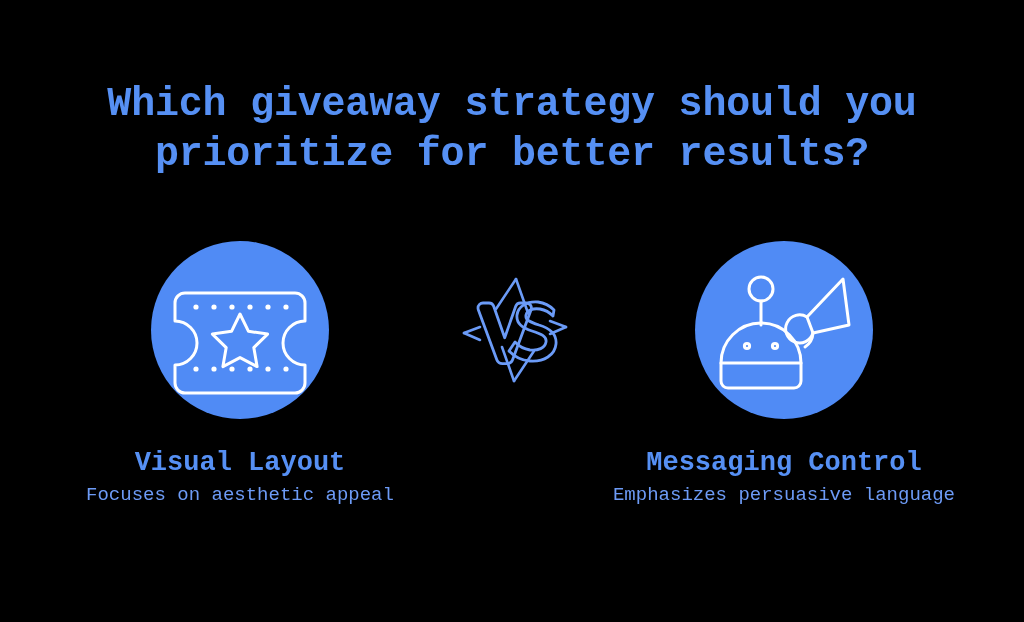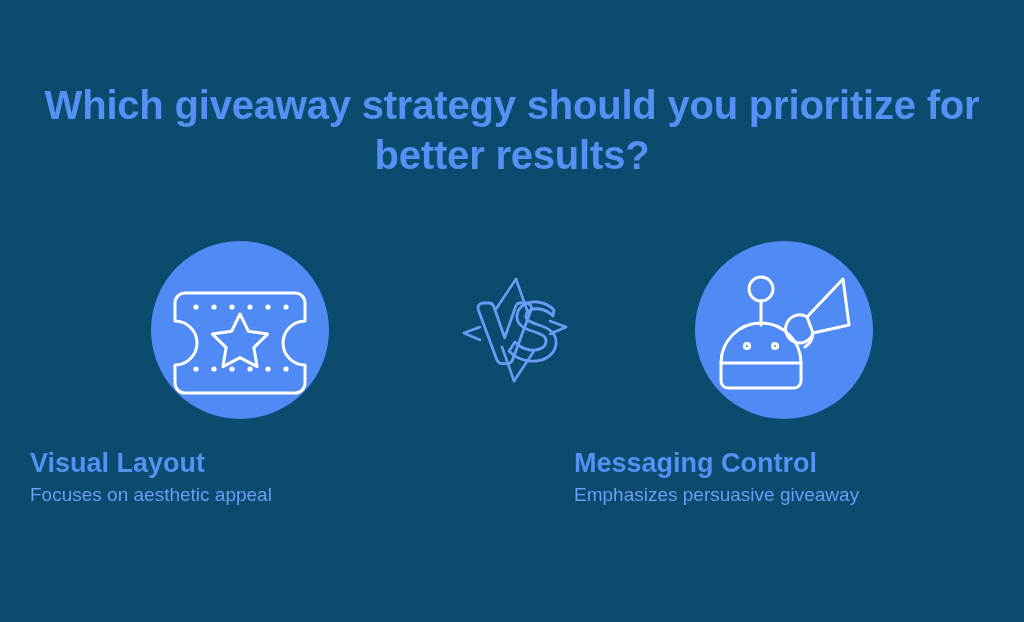--- a/index.html
+++ b/index.html
@@ -11,21 +11,22 @@
     width: 1024px;
     height: 622px;
     background: #ffffff;
     font-family: "Liberation Sans", sans-serif;
     overflow: hidden;
   }
   #slide {
     position: relative;
     width: 1024px;
     height: 622px;
-    background: #0c4a6e;
+    background: #000000;
+    font-family: Liberation Mono, monospace;
   }
 
   
   .headline {
     position: absolute;
     left: 42px;
     top: 80px;
     width: 940px;
     text-align: center;
     font-size: 40px;
@@ -41,20 +42,21 @@
     left: 0;
     top: 228px;
     width: 1024px;
     height: 330px;
   }
 
   .side {
     position: absolute;
     top: 0;
     width: 420px;
+    text-align: center;
   }
   .side-left  { left: 30px;  }
   .side-right { left: 574px; }
 
   .icon-circle {
     width: 178px;
     height: 178px;
     border-radius: 50%;
     background: #508BF5;
     margin: 13px auto 0 auto;
@@ -230,17 +232,17 @@
                      L118 92 z"></path>
             <path d="M112 76
                      a14 14 0 1 0 6 16"></path>
             <path d="M118 92 a18 18 0 0 1 -8 14"></path>
           </g>
         </svg>
       </div>
 
       <div class="side-title">Messaging Control</div>
 
-      <div class="side-sub">Emphasizes persuasive giveaway</div>
+      <div class="side-sub">Emphasizes persuasive language</div>
     </div>
 
   </div>
 </div>
 
 </body></html>

